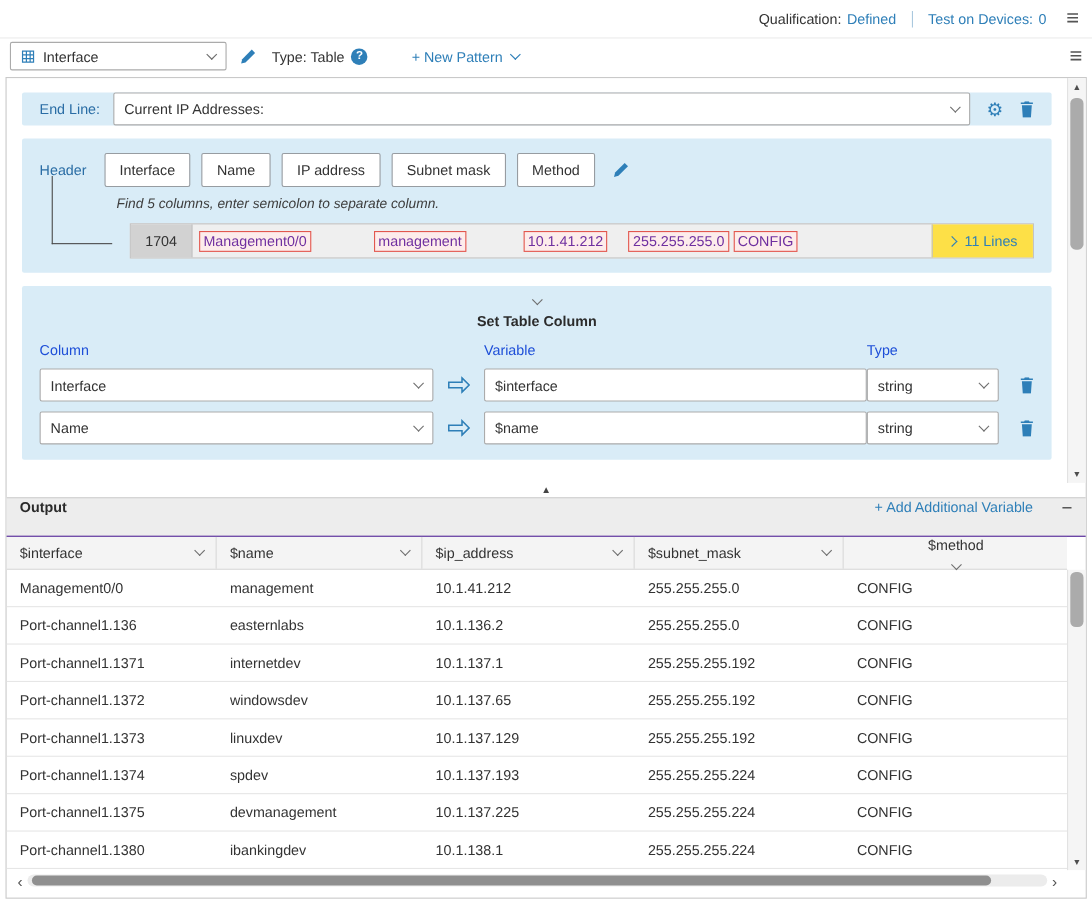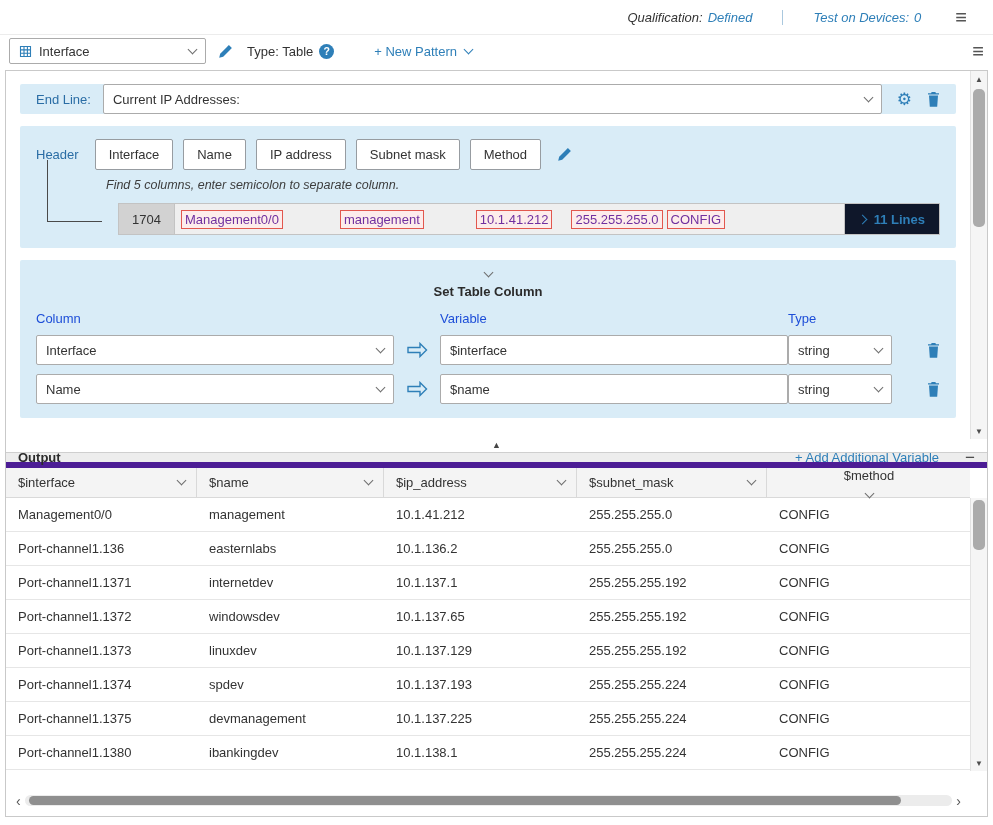--- a/index.html
+++ b/index.html
@@ -2,21 +2,21 @@
 <html><head>
 <meta charset="utf-8">
 <style>
   * { box-sizing: border-box; margin: 0; padding: 0; }
   html, body { width: 993px; height: 825px; }
   body { font-family: "Liberation Sans", "DejaVu Sans", sans-serif; font-size: 13px; color: #333; background: #fff; overflow: hidden; }
 
   .blue { color: #2e7fb8; }
 
   
-  .topbar { height: 34px; display: flex; align-items: center; justify-content: flex-end; padding: 0 26px; gap: 24px; font-style: italic; }
+  .topbar { height: 34px; display: flex; align-items: center; justify-content: flex-end; padding: 0 12px; gap: 8px; }
   .topbar .pair { display: flex; gap: 5px; align-items: center; white-space: nowrap; }
   .vdiv { width: 1px; height: 15px; background: #aac8de; margin: 0 6px; }
   .hamburger { font-size: 20px; color: #555; line-height: 1; cursor: pointer; margin-left: 10px; user-select: none; }
 
   
   .pattern-bar { height: 33px; display: flex; align-items: center; padding: 0 9px; border-top: 1px solid #ececec; }
   .select { background: #fff; border: 1px solid #ababab; border-radius: 2px; height: 26px; display: flex; align-items: center; padding: 0 9px; gap: 7px; cursor: pointer; }
   .select .val { flex: 1; white-space: nowrap; overflow: hidden; }
   .chev { display: inline-block; width: 7px; height: 7px; border-right: 1.5px solid #6e6e6e; border-bottom: 1.5px solid #6e6e6e; transform: rotate(45deg); flex: none; margin-top: -4px; }
   .chev.blue-c { border-color: #2e7fb8; }
@@ -55,40 +55,40 @@
   .hdr-row { display: flex; align-items: center; }
   .hdr-label { color: #2a6da5; margin-right: 16px; }
   .col-btn { background: #fff; border: 1px solid #979ca1; border-radius: 2px; padding: 7px 13px; font-size: 13px; color: #333; margin-right: 10px; cursor: pointer; font-family: inherit; }
   .hint { margin: 8px 0 0 70px; font-style: italic; font-size: 12.5px; color: #3d3d3d; }
   .connector { position: absolute; left: 27px; top: 34px; width: 55px; height: 62px; border-left: 1px solid #4a4a4a; border-bottom: 1px solid #4a4a4a; }
   .sample-row { margin: 11px 0 0 82px; display: flex; height: 32px; border: 1px solid #c3c3c3; background: #efefef; }
   .line-num { background: #d2d2d2; display: flex; align-items: center; padding: 0 13px; border-right: 1px solid #c3c3c3; color: #333; flex: none; }
   .tokens { flex: 1; display: flex; align-items: center; overflow: hidden; }
   .token { border: 1px solid #e2574e; background: #fdeceb; color: #7030a0; padding: 1px 3px; white-space: nowrap; flex: none; }
   .tk0 { margin-left: 6px; } .tk1 { margin-left: 57px; } .tk2 { margin-left: 52px; } .tk3 { margin-left: 19px; } .tk4 { margin-left: 4px; }
-  .lines-btn { background: #0f172a; border-left: 1px solid #c3c3c3; display: flex; align-items: center; gap: 8px; padding: 0 14px; color: #2e7fb8; cursor: pointer; flex: none; font-weight: bold; }
+  .lines-btn { background: #fde047; border-left: 1px solid #c3c3c3; display: flex; align-items: center; gap: 8px; padding: 0 14px; color: #2e7fb8; cursor: pointer; flex: none; }
 
   
   .set-table-panel { margin-top: 12px; padding: 11px 16px 14px 16px; }
   .stc-title { display: flex; align-items: center; gap: 8px; font-weight: bold; color: #2b2b2b; cursor: pointer; flex-direction: column; }
   .stc-grid { display: grid; grid-template-columns: 358px 46px 1fr 118px 34px; align-items: center; }
   .stc-headers { margin-top: 12px; margin-bottom: 6px; color: #1d4ed8; }
   .stc-row { margin-top: 9px; }
   .stc-select { height: 30px; }
   .map-arrow { justify-self: center; }
   .stc-input { height: 30px; border: 1px solid #ababab; border-radius: 2px; padding: 0 9px; font-size: 13px; color: #333; font-family: inherit; width: 100%; }
-  .type-select { height: 30px; width: 104px; }
+  .type-select { height: 30px; width: 120px; }
   .stc-trash { justify-self: end; }
 
   
   .collapse-bar { height: 13px; flex: none; display: flex; align-items: center; justify-content: center; }
   .collapse-handle { font-size: 9px; color: #444; cursor: pointer; line-height: 1; }
 
   
-  .output-header { height: 16px; flex: none; background: #ededed; border-top: 1px solid #cfcfcf; border-bottom: 6px solid #4c1d95; display: flex; align-items: center; padding: 0 12px; }
+  .output-header { height: 36px; flex: none; background: #ededed; border-top: 1px solid #cfcfcf; border-bottom: 1px solid #4c1d95; display: flex; align-items: flex-start; padding: 0 12px; }
   .output-title { font-weight: bold; color: #2b2b2b; }
   .add-var { margin-left: auto; cursor: pointer; white-space: nowrap; }
   .minus-btn { font-size: 17px; color: #444; margin-left: 26px; cursor: pointer; line-height: 1; }
 
   .output-body { flex: 1; position: relative; overflow: hidden; }
   .ogrid { display: grid; grid-template-columns: 191px 187px 193px 190px 1fr; }
   .ohead { margin-right: 17px; background: #f4f4f4; border-bottom: 1px solid #d9d9d9; height: 30px; }
   .ohead .ocell { display: flex; align-items: center; justify-content: space-between; padding: 0 11px 0 12px; border-right: 1px solid #d9d9d9; color: #333; cursor: pointer; }
   .ohead .ocell:last-child { border-right: none; flex-direction: column; }
   .orow { margin-right: 17px; height: 34px; border-bottom: 1px solid #e6e6e6; }

